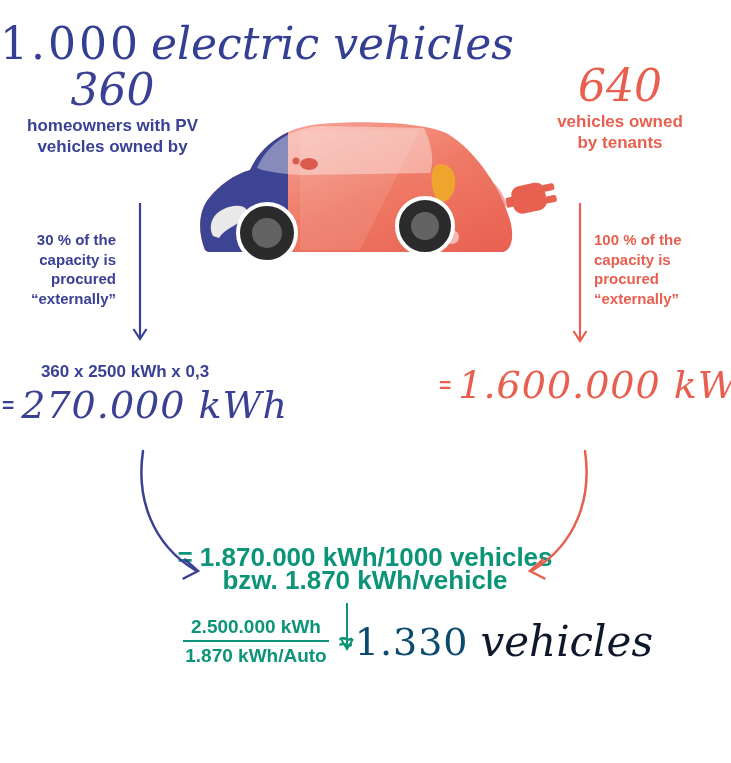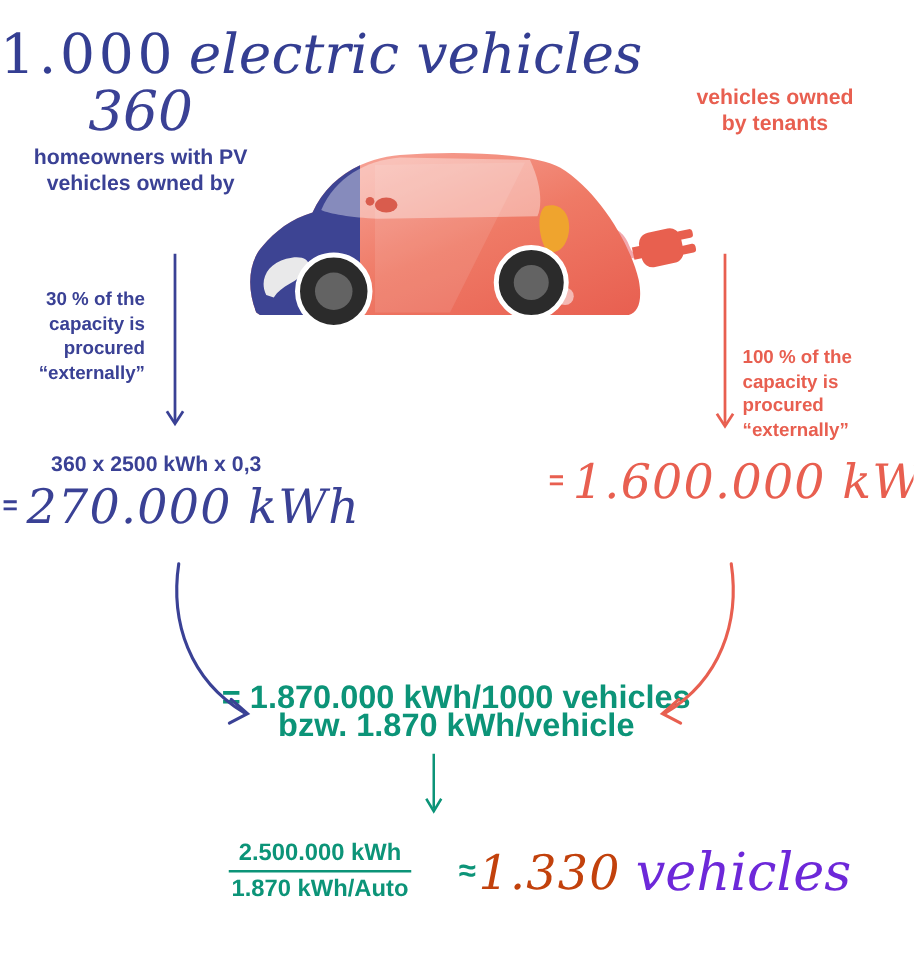--- a/index.html
+++ b/index.html
@@ -28,54 +28,54 @@
   .head-left  { left:5px;   top:68px; width:215px; }
   .head-right { left:515px; top:64px; width:210px; }
   .count { font-family:"DejaVu Serif", serif; font-style:italic; font-size:44px; line-height:44px; }
   .head-label { font-weight:bold; font-size:17px; line-height:21px; margin-top:3px; }
   .head-label span { display:block; }
 
   
   .note { font-weight:bold; font-size:15px; line-height:19.5px; }
   .note span { display:block; }
   .note-left  { left:2px;  top:230px; width:114px; text-align:right; }
-  .note-right { left:594px; top:230px; width:130px; text-align:left;margin-top:46px; }
+  .note-right { left:594px; top:230px; width:130px; text-align:left; }
 
   
   .formula-left  { left:0px;   top:362px; width:250px; }
   .formula-right { left:437px; top:362px; width:292px; }
   .f-line1 { font-weight:bold; font-size:17px; text-align:center; }
   .f-line2 { display:flex; align-items:center; margin-top:1px; }
   .f-eq { font-weight:bold; font-size:21px; margin:0 7px 0 2px; }
   .f-big {
     font-family:"DejaVu Serif", serif; font-style:italic;
     font-size:38px; letter-spacing:1px; white-space:nowrap;
   }
 
   
   .combined {
     left:120px; top:546px; width:490px; text-align:center;
     font-weight:bold; font-size:26px; line-height:23px;
   }
   .combined span { display:block; }
 
   
-  .final-row { left:183px; top:672px; display:flex; align-items:center;gap:28px; }
+  .final-row { left:183px; top:616px; display:flex; align-items:center; }
   .fraction { text-align:center; font-weight:bold; font-size:19px; width:146px; }
   .fraction .numerator   { padding-bottom:2px; border-bottom:2.5px solid #0c9478; }
   .fraction .denominator { padding-top:3px; }
   .approx-result { display:flex; align-items:center; margin-left:10px; white-space:nowrap; }
   .approx { font-weight:bold; font-size:25px; color:#0c9478; margin-right:2px; }
   .res-num {
-    font-family:"DejaVu Serif", serif; font-style:italic;
-    font-size:38px; color:#c2410c; letter-spacing:1px;
+    font-family:"DejaVu Serif", serif; 
+    font-size:38px; color:#0c4a6e; letter-spacing:1px;
   }
   .res-unit {
     font-family:"DejaVu Serif", serif; font-style:italic;
-    font-size:42px; color:#6d28d9; margin-left:12px;
+    font-size:42px; color:#0f172a; margin-left:12px;
   }
 
   svg { display:block; }
   .arrow-layer { left:0; top:0; pointer-events:none; }
   .car-svg { left:195px; top:112px; }
 </style>
 </head>
 <body>
 
 <div class="stage">
@@ -86,20 +86,21 @@
 
   <div class="abs head head-left blue">
     <div class="count">360</div>
     <div class="head-label">
       <span>homeowners with PV</span>
       <span>vehicles owned by</span>
     </div>
   </div>
 
   <div class="abs head head-right coral">
+    <div class="count">640</div>
     <div class="head-label">
       <span>vehicles owned</span>
       <span>by tenants</span>
     </div>
   </div>
 
   <svg class="abs car-svg" width="365" height="155" viewBox="195 112 365 155">
     <defs>
       <linearGradient id="bodyGrad" x1="0" y1="0" x2="1" y2="1">
         <stop offset="0" stop-color="#f9b0a6"></stop>

